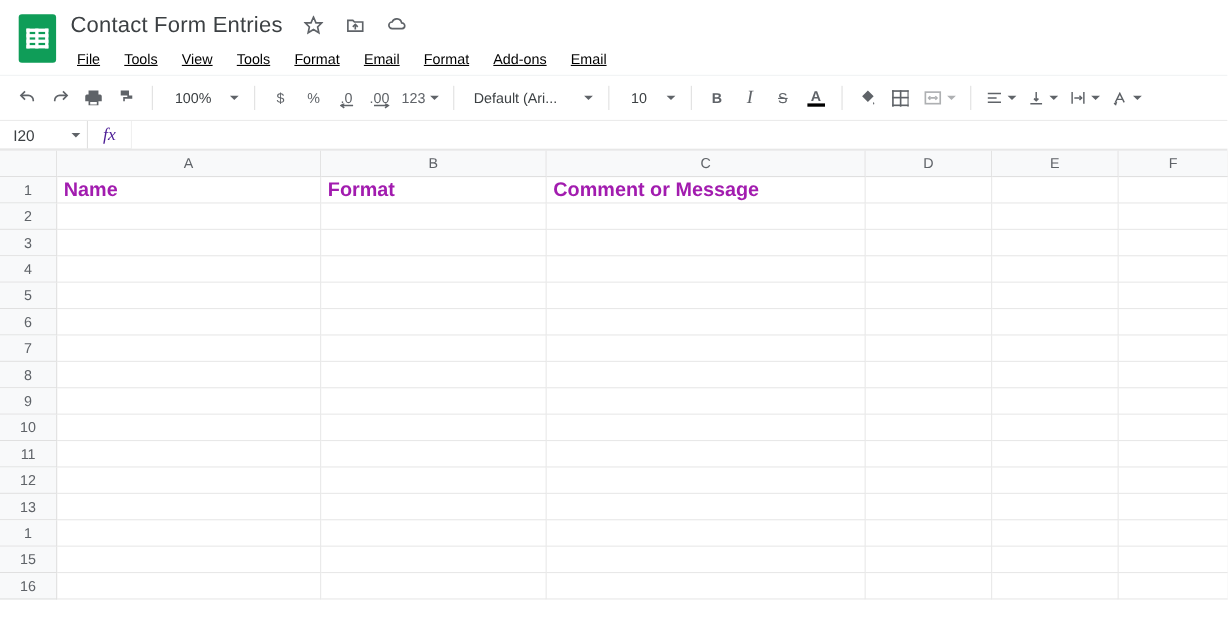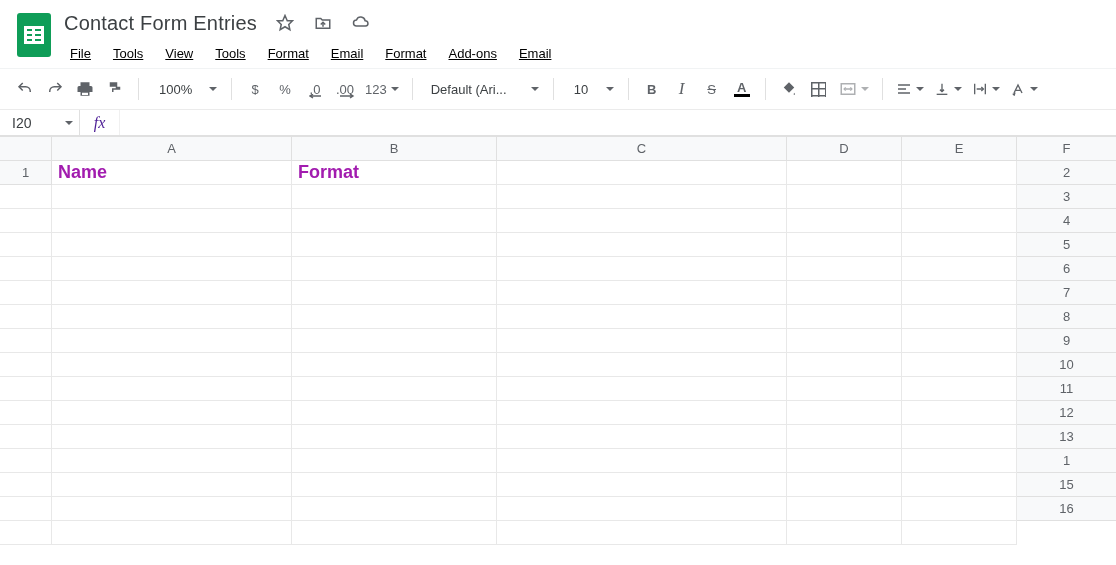--- a/index.html
+++ b/index.html
@@ -310,20 +310,23 @@
   <div class="colhdr">E</div>
   <div class="colhdr">F</div>
 
   <div class="rowhdr row1">1</div>
   <div class="cell row1">
       <span class="hdr-text">Name</span>
     </div>
   <div class="cell row1">
       <span class="hdr-text">Format</span>
     </div>
+  <div class="cell row1">
+      <span class="hdr-text">Comment or Message</span>
+    </div>
   <div class="cell row1"></div>
   <div class="cell row1"></div>
   <div class="cell row1"></div>
 
   <div class="rowhdr">2</div>
     <div class="cell"></div>
     <div class="cell"></div>
     <div class="cell"></div>
     <div class="cell"></div>
     <div class="cell"></div>

